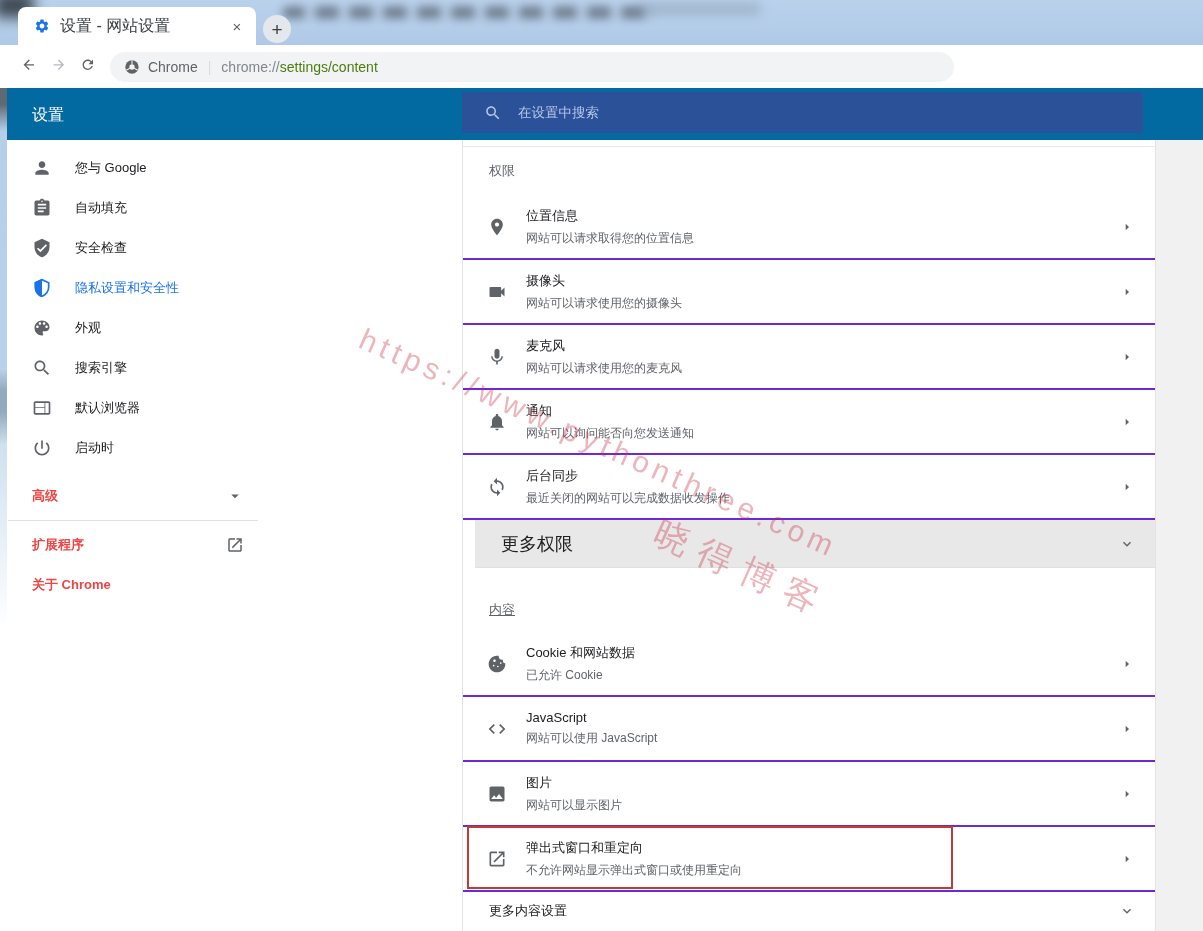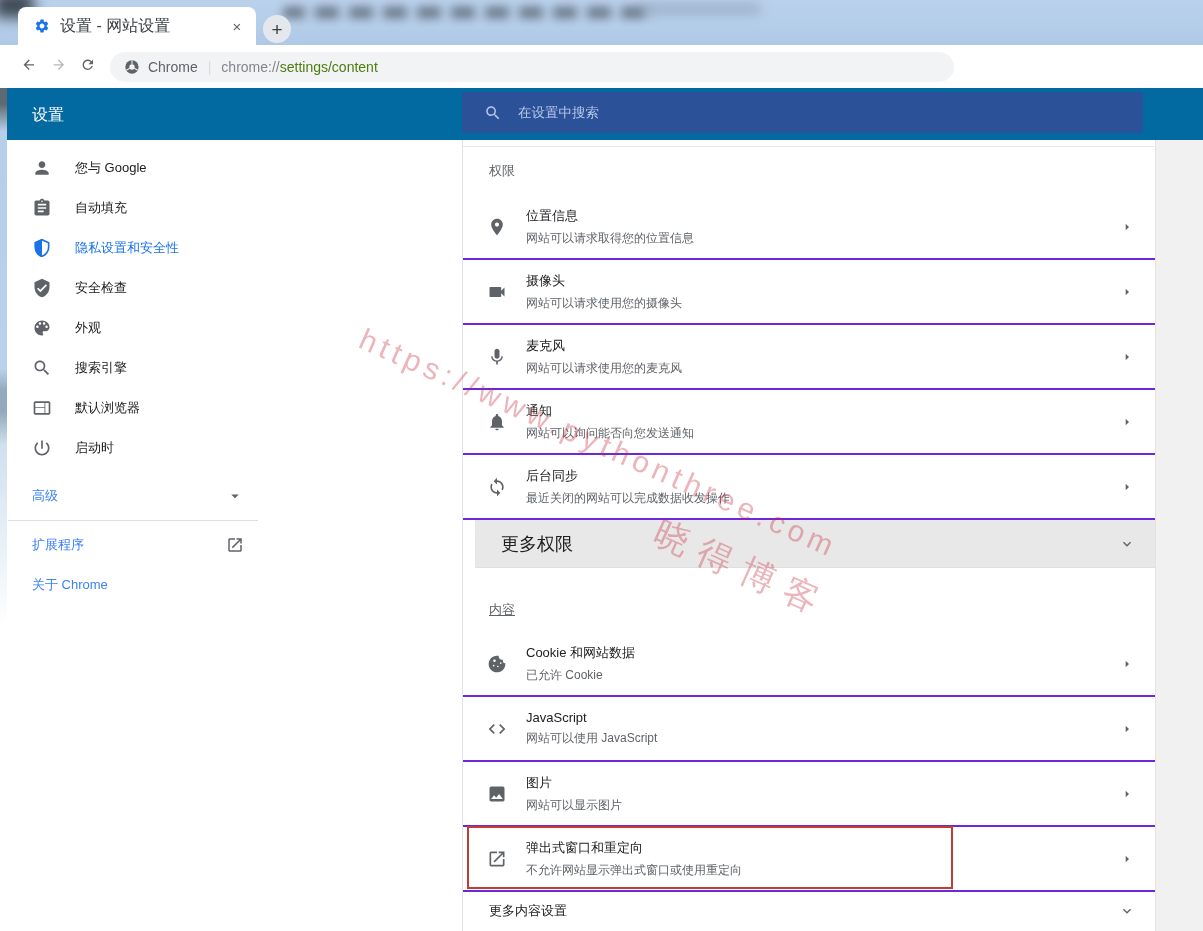--- a/index.html
+++ b/index.html
@@ -56,21 +56,21 @@
       #93a9bd 60%,#cfe0ef 66%,#e9f1f8 85%,#ffffff 100%); }
 
   
   .sidebar { position:absolute; left:8px; top:148px; width:250px; }
   .side-item { height:40px; display:flex; align-items:center; padding-left:24px; cursor:default; }
   .sicon { width:20px; height:20px; color:#5f6368; flex:0 0 20px; }
   .slabel { margin-left:23px; font-size:13px; font-weight:500; color:#202124; }
   .side-item.active .slabel { color:#1a73e8; }
   .side-row { height:40px; display:flex; align-items:center; justify-content:space-between;
     padding:0 14px 0 24px; }
-  .side-row .slabel2 { font-size:13px; font-weight:400; color:#3b82f6; }
+  .side-row .slabel2 { font-size:13px; font-weight:700; color:#ef4444; }
   .side-row .ricon16 { width:18px; height:18px; color:#5f6368; }
   .advanced { margin-top:8px; }
   .side-divider { border-top:1px solid #e0e0e0; margin:4px 0 4px 0; }
 
   
   .right-panel { position:absolute; left:1144px; top:140px; width:59px; height:791px; background:#f1f1f1; }
   .card { position:absolute; left:462px; top:140px; width:694px; height:791px; background:#fff;
     border-left:1px solid #e3e3e3; border-right:1px solid #e3e3e3; }
   .card-top { height:7px; border-bottom:1px solid #e8e8e8; }
   .sec-heading { height:48px; display:flex; align-items:center; padding-left:26px;
@@ -181,44 +181,44 @@
       <span class="slabel">您与 Google</span>
     </div>
     <div class="side-item">
       <span class="sicon">
           <svg viewBox="0 0 24 24" fill="currentColor" fill-rule="evenodd">
             <path d="M19 3h-4.18C14.4 1.84 13.3 1 12 1c-1.3 0-2.4.84-2.82 2H5c-1.1 0-2 .9-2 2v14c0 1.1.9 2 2 2h14c1.1 0 2-.9 2-2V5c0-1.1-.9-2-2-2zm-7 0c.55 0 1 .45 1 1s-.45 1-1 1-1-.45-1-1 .45-1 1-1zm2 14H7v-2h7v2zm3-4H7v-2h10v2zm0-4H7V7h10v2z"></path>
           </svg>
         </span>
       <span class="slabel">自动填充</span>
     </div>
+    <div class="side-item">
+      <span class="sicon">
+          <svg viewBox="0 0 24 24" fill="currentColor" fill-rule="evenodd">
+            <path d="M12 1L3 5v6c0 5.55 3.84 10.74 9 12 5.16-1.26 9-6.45 9-12V5l-9-4zm-2 16l-4-4 1.41-1.41L10 14.17l6.59-6.59L18 9l-8 8z"></path>
+          </svg>
+        </span>
+      <span class="slabel">安全检查</span>
+    </div>
     <div class="side-item active">
       <span class="sicon">
         <svg viewBox="0 0 24 24">
           <defs>
               <clipPath id="shclip">
                 <path d="M12 1L3 5v6c0 5.55 3.84 10.74 9 12 5.16-1.26 9-6.45 9-12V5l-9-4z"></path>
               </clipPath>
             </defs>
           <rect x="0" y="0" width="12" height="24" fill="#1a73e8" clip-path="url(#shclip)"></rect>
           <path d="M12 2.1L4 5.65V11c0 4.9 3.4 9.6 8 10.9 4.6-1.3 8-6 8-10.9V5.65L12 2.1z" fill="none" stroke="#1a73e8" stroke-width="2"></path>
         </svg>
       </span>
       <span class="slabel">隐私设置和安全性</span>
     </div>
     <div class="side-item">
       <span class="sicon">
-          <svg viewBox="0 0 24 24" fill="currentColor" fill-rule="evenodd">
-            <path d="M12 1L3 5v6c0 5.55 3.84 10.74 9 12 5.16-1.26 9-6.45 9-12V5l-9-4zm-2 16l-4-4 1.41-1.41L10 14.17l6.59-6.59L18 9l-8 8z"></path>
-          </svg>
-        </span>
-      <span class="slabel">安全检查</span>
-    </div>
-    <div class="side-item">
-      <span class="sicon">
           <svg viewBox="0 0 24 24" fill="currentColor">
             <path d="M12 3c-4.97 0-9 4.03-9 9s4.03 9 9 9c.83 0 1.5-.67 1.5-1.5 0-.39-.15-.74-.39-1.01-.23-.26-.38-.61-.38-.99 0-.83.67-1.5 1.5-1.5H16c2.76 0 5-2.24 5-5 0-4.42-4.03-8-9-8zm-5.5 9c-.83 0-1.5-.67-1.5-1.5S5.67 9 6.5 9 8 9.67 8 10.5 7.33 12 6.5 12zm3-4C8.67 8 8 7.33 8 6.5S8.67 5 9.5 5s1.5.67 1.5 1.5S10.33 8 9.5 8zm5 0c-.83 0-1.5-.67-1.5-1.5S13.67 5 14.5 5s1.5.67 1.5 1.5S15.33 8 14.5 8zm3 4c-.83 0-1.5-.67-1.5-1.5S16.67 9 17.5 9s1.5.67 1.5 1.5-.67 1.5-1.5 1.5z"></path>
           </svg>
         </span>
       <span class="slabel">外观</span>
     </div>
     <div class="side-item">
       <span class="sicon">
           <svg viewBox="0 0 24 24" fill="currentColor">
             <path d="M15.5 14h-.79l-.28-.27C15.41 12.59 16 11.11 16 9.5 16 5.91 13.09 3 9.5 3S3 5.91 3 9.5 5.91 16 9.5 16c1.61 0 3.09-.59 4.23-1.57l.27.28v.79l5 4.99L20.49 19l-4.99-5zm-6 0C7.01 14 5 11.99 5 9.5S7.01 5 9.5 5 14 7.01 14 9.5 11.99 14 9.5 14z"></path>

